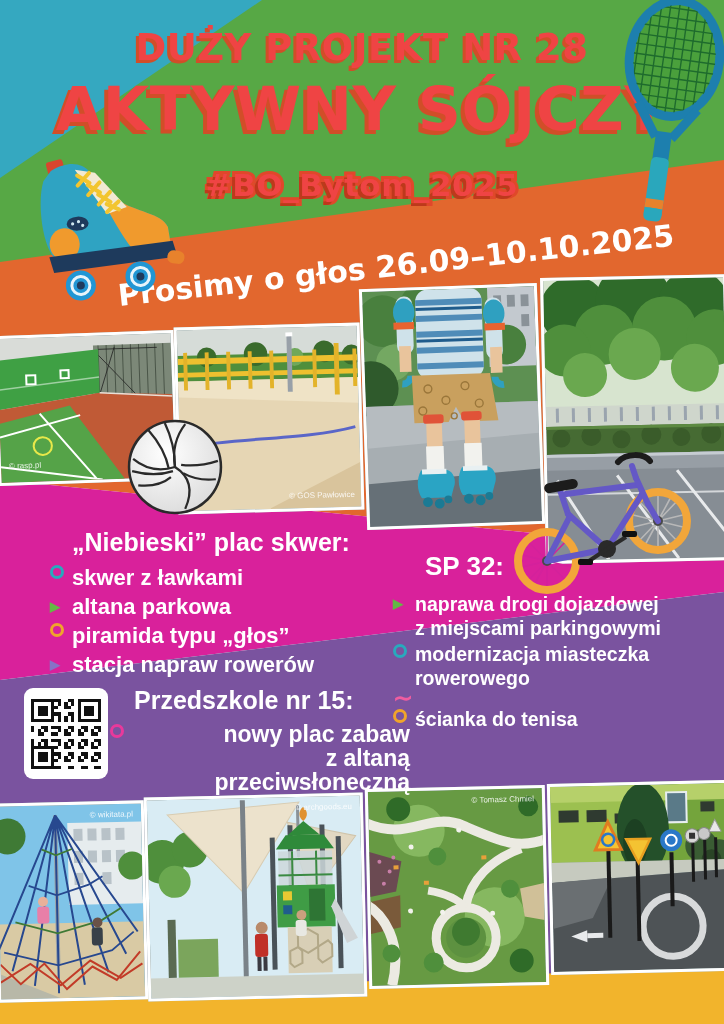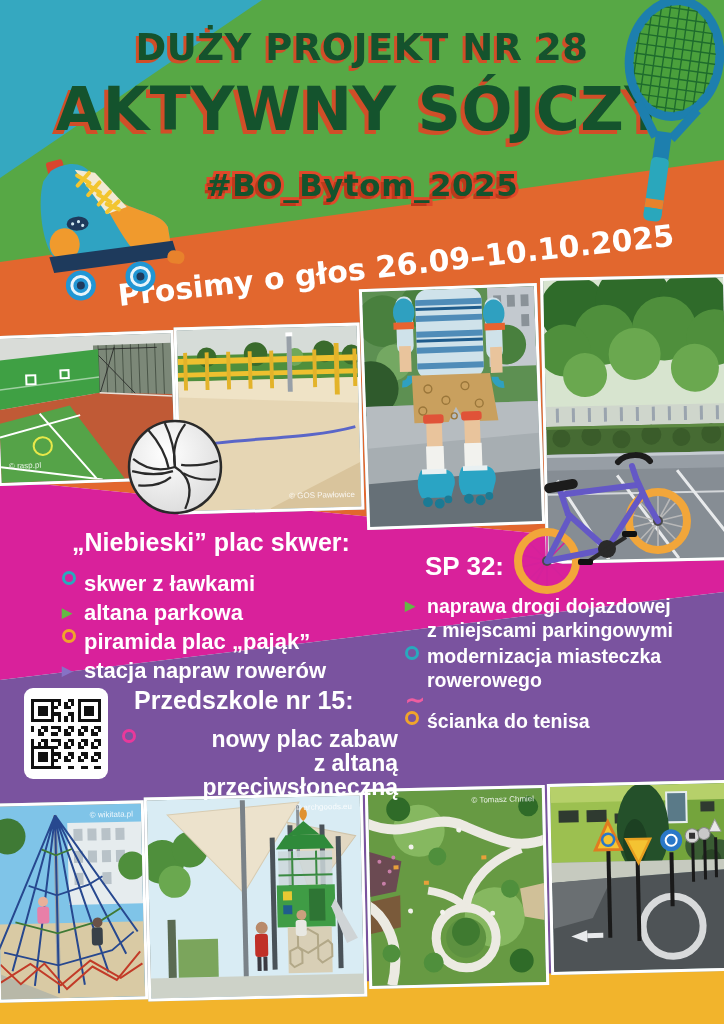--- a/index.html
+++ b/index.html
@@ -8,21 +8,21 @@
   .abs{position:absolute;}
   
   .band{position:absolute;inset:0;}
   #band-green{clip-path:polygon(0 0,724px 0,724px 480px,0 480px);}
   #band-teal{clip-path:polygon(0 0,262px 0,0 178px);}
   #band-orange{clip-path:polygon(0 262px,724px 160px,724px 552px,0 480px);}
   #band-pink{clip-path:polygon(0 480px,724px 552px,724px 592px,0 680px);}
   #band-purple{clip-path:polygon(0 680px,724px 592px,724px 1024px,0 1024px);}
   #band-yellow{clip-path:polygon(0 997px,724px 966px,724px 1024px,0 1024px);}
   
-  .disp{font-family:"DejaVu Sans",sans-serif;font-weight:bold;color:#14532d;text-align:center;
+  .disp{font-family:"DejaVu Sans",sans-serif;font-weight:bold;color:#ef4444;text-align:center;
         left:0;right:0;letter-spacing:.5px;white-space:nowrap;}
   #title1{top:26px;font-size:37px;text-shadow:-3px 3px 0 #d14e28;}
   #title2{top:74px;font-size:60px;text-shadow:-4px 4px 0 #d14e28;}
   #hashtag{top:167px;font-size:31px;-webkit-text-stroke:6px #e0482a;paint-order:stroke fill;
            text-shadow:-3px 3px 0 rgba(185,55,25,.9);}
   #banner-text{left:118px;top:278px;width:600px;font-family:"DejaVu Sans",sans-serif;
       font-weight:bold;color:#fff;font-size:30px;white-space:nowrap;
       transform:rotate(-6.2deg);transform-origin:left center;}
   
   .photo{position:absolute;border:3px solid #fff;box-sizing:border-box;overflow:hidden;background:#9aa;}
@@ -37,21 +37,21 @@
   #b3{left:367px;top:787px;width:180px;height:200px;transform:rotate(-1.3deg);}
   #b4{left:549px;top:782px;width:181px;height:191px;transform:rotate(-1.3deg);}
   
   #skate{left:20px;top:156px;width:178px;height:148px;transform:rotate(-3deg);z-index:4;}
   #racket{left:606px;top:-6px;width:120px;height:250px;transform:rotate(8deg);z-index:4;}
   #volleyball{left:126px;top:418px;width:98px;height:98px;z-index:4;}
   #bike{left:486px;top:428px;width:228px;height:172px;z-index:4;}
   
   .sec{position:absolute;color:#fff;z-index:5;}
   .sec h2{margin:0 0 6px 0;font-weight:bold;}
-  .sec ul{list-style:none;margin:12px;padding:0;}
+  .sec ul{list-style:none;margin:0;padding:0;}
   .sec li{display:flex;align-items:flex-start;font-weight:bold;}
   .bullet{flex:0 0 22px;display:flex;justify-content:flex-start;align-items:center;}
   .b-circle::before{content:"";width:8px;height:8px;border:3.5px solid currentColor;border-radius:50%;margin-top:2px;}
   .b-triangle::before{content:"▶";font-size:13px;}
   .b-wave::before{content:"∼";font-size:24px;font-weight:bold;line-height:14px;}
   .btext{white-space:pre-line;}
   #sec-niebieski{left:50px;top:528px;width:345px;}
   #sec-niebieski h2{font-size:25px;padding-left:22px;}
   #sec-niebieski li{font-size:22px;line-height:29px;}
   #sec-sp32{left:393px;top:551px;width:320px;}
@@ -382,21 +382,21 @@
     <li>
         <span class="bullet b-circle" style="color: rgb(41, 169, 189);"></span>
         <span class="btext">skwer z ławkami</span>
       </li>
     <li>
         <span class="bullet b-triangle" style="color: rgb(99, 185, 69);"></span>
         <span class="btext">altana parkowa</span>
       </li>
     <li>
         <span class="bullet b-circle" style="color: rgb(240, 164, 43);"></span>
-        <span class="btext">piramida plac „pająk”</span>
+        <span class="btext">piramida typu „głos”</span>
       </li>
     <li>
         <span class="bullet b-triangle" style="color: rgb(134, 114, 198);"></span>
         <span class="btext">stacja napraw rowerów</span>
       </li>
   </ul>
 </div>
 
 <div class="sec" id="sec-sp32">
   <h2>SP 32:</h2>

